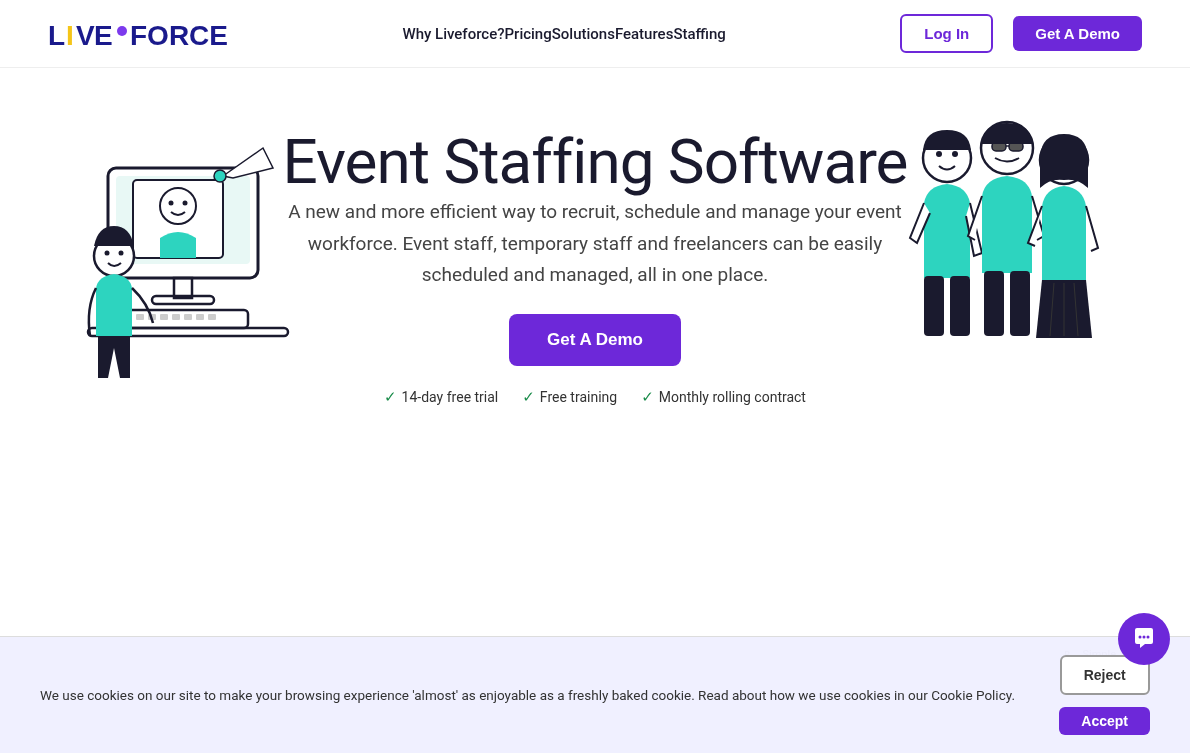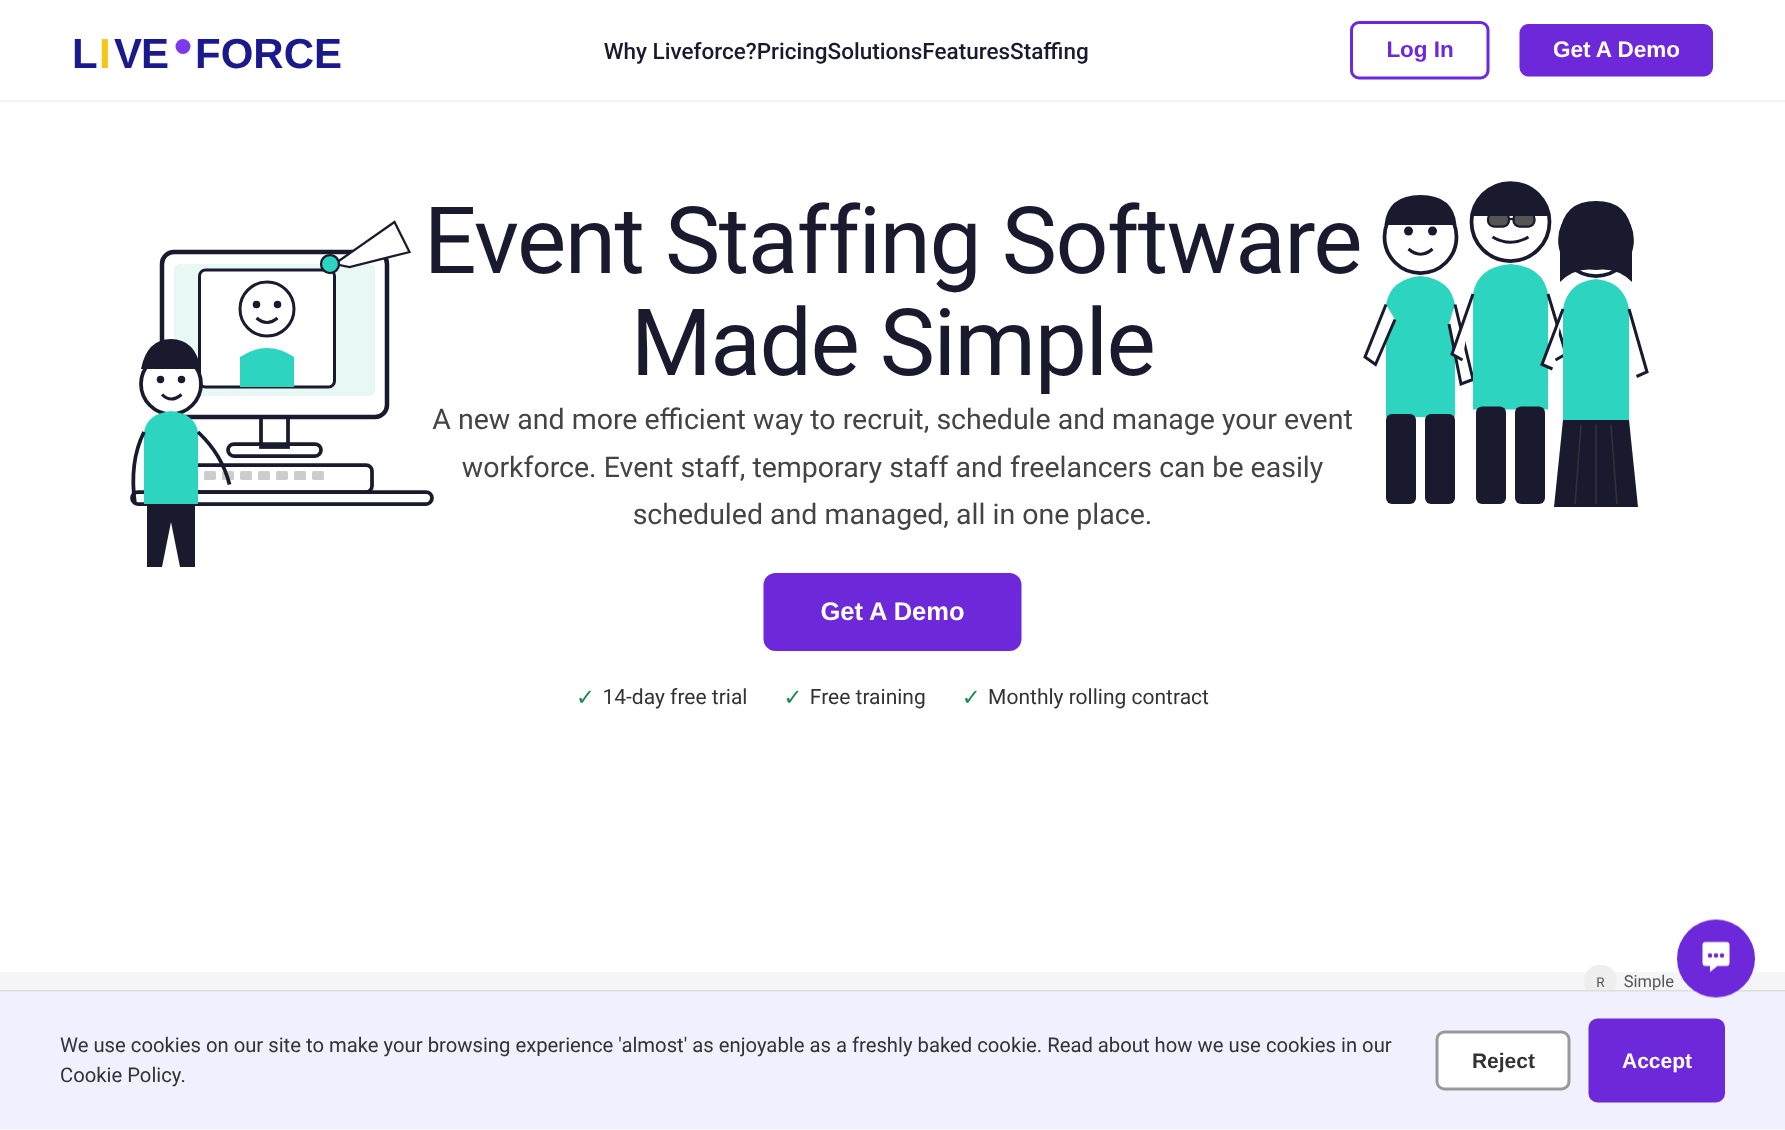--- a/index.html
+++ b/index.html
@@ -60,23 +60,23 @@
     
     .cookie-banner {
       position: fixed; bottom: 0; left: 0; right: 0;
       background: rgba(240, 240, 255, 0.97);
       border-top: 1px solid #ddd;
       padding: 18px 40px;
       display: flex; align-items: center; justify-content: space-between;
       z-index: 100; gap: 4px;
     }
     .cookie-text { font-size: 13.5px; color: #333; flex: 1; line-height: 1.5; }
-    .cookie-actions { display: flex; align-items: center; gap: 12px; flex-shrink: 0; }
+    .cookie-actions { display: flex; align-items: center; gap: 12px; flex-shrink: 0; flex-direction: column; }
     .btn-accept {
-      padding: 20px 22px; background: #6d28d9; color: #fff;
+      padding: 6px 22px; background: #6d28d9; color: #fff;
       border: none; border-radius: 6px; font-size: 14px; font-weight: 600; cursor: pointer;
     }
     .btn-reject {
       padding: 10px 22px; background: #fff; color: #333;
       border: 2px solid #999; border-radius: 6px; font-size: 14px; font-weight: 600; cursor: pointer;
     }
 
     
     .chat-btn {
       position: fixed; bottom: 88px; right: 20px;
@@ -224,21 +224,20 @@
         <path d="M150 192 L144 250 L200 250 L194 192 Z" fill="#1a1a2e"></path>
         <line x1="162" y1="195" x2="158" y2="248" stroke="#333" stroke-width="1"></line>
         <line x1="172" y1="195" x2="172" y2="248" stroke="#333" stroke-width="1"></line>
         <line x1="182" y1="195" x2="186" y2="248" stroke="#333" stroke-width="1"></line>
       </svg>
     </div>
 
     <div class="hero-content" style="margin-top:20px;">
       <h1 class="hero-title">
         <span>Event Staffing Software</span><br>
-        <span>Made Simple</span>
       </h1>
       <p class="hero-subtitle">A new and more efficient way to recruit, schedule and manage your event workforce. Event staff, temporary staff and freelancers can be easily scheduled and managed, all in one place.</p>
       <button class="btn-demo-hero">Get A Demo</button>
       <div class="hero-badges">
         <span class="hero-badge">
           <span class="check">✓</span>
           <span>14-day free trial</span>
         </span>
         <span class="hero-badge">
           <span class="check">✓</span>

